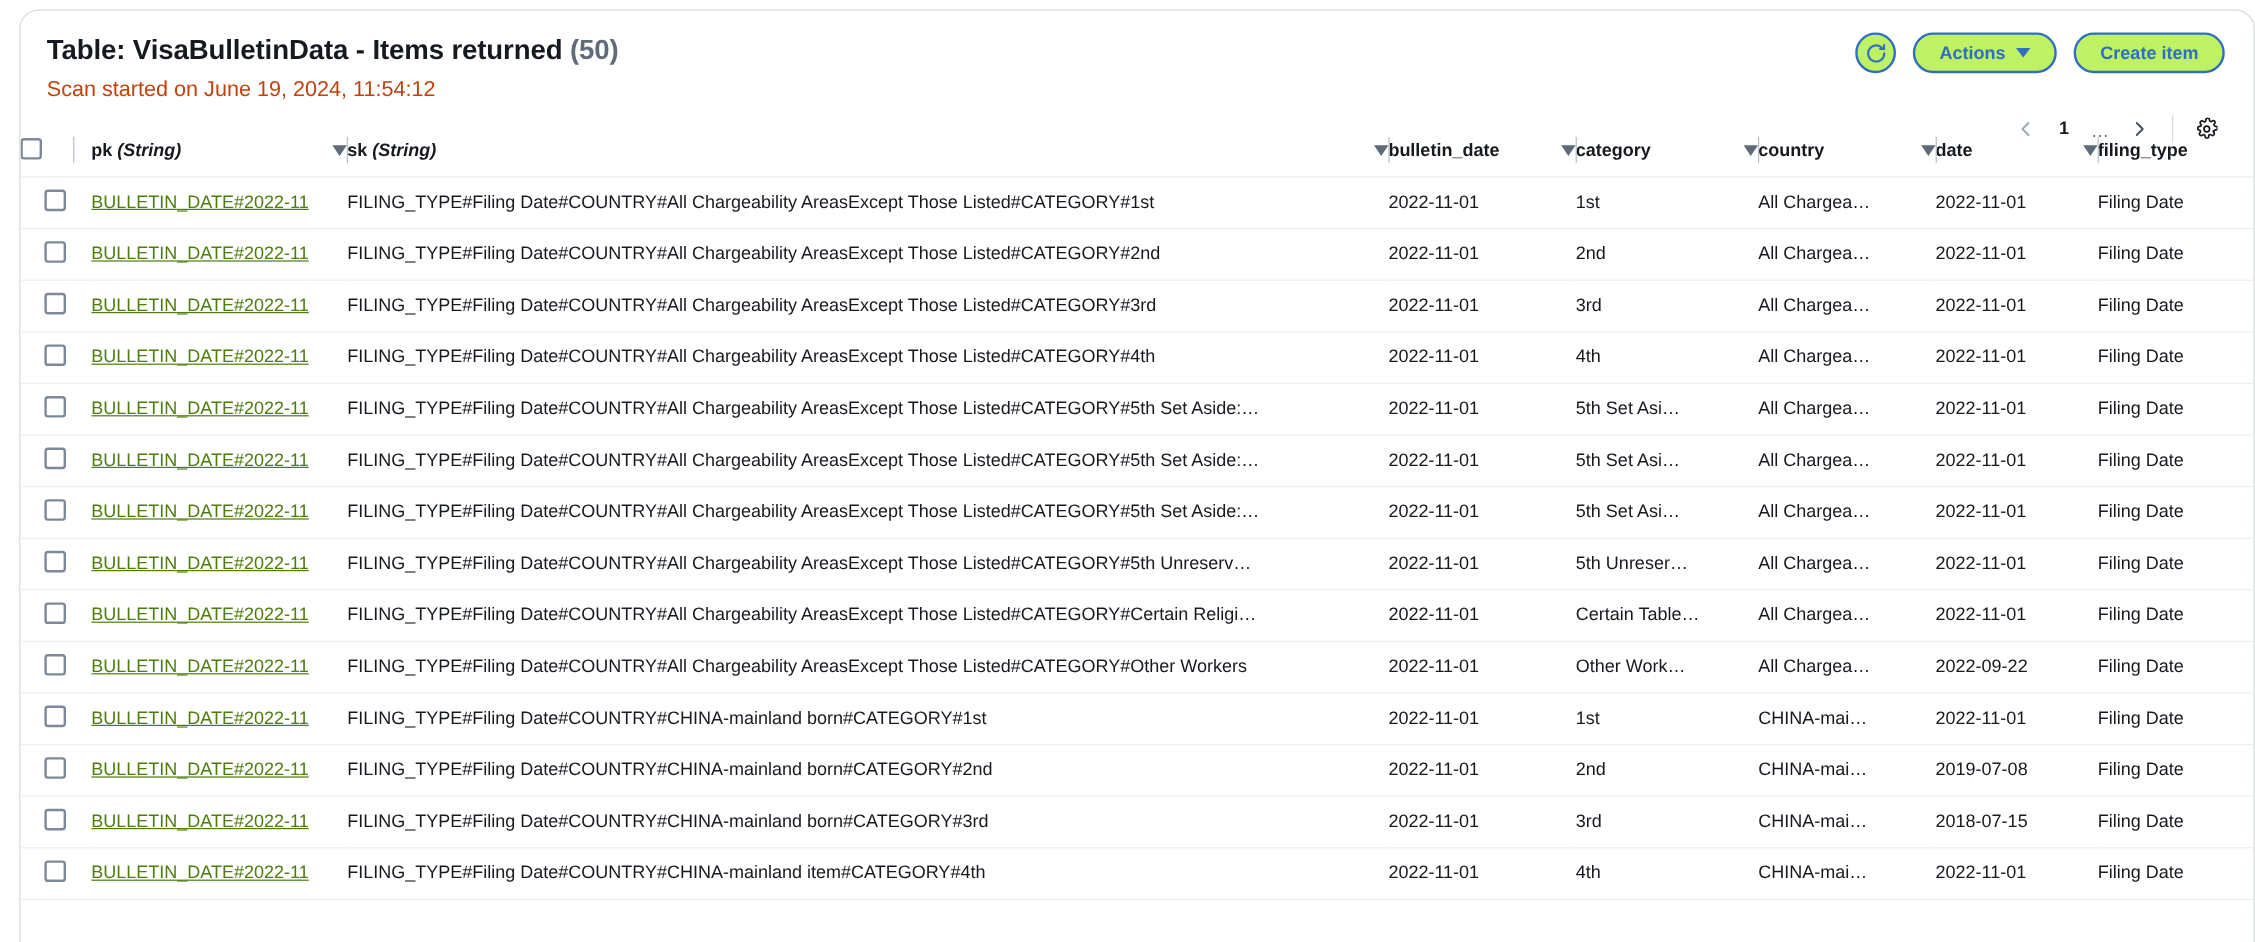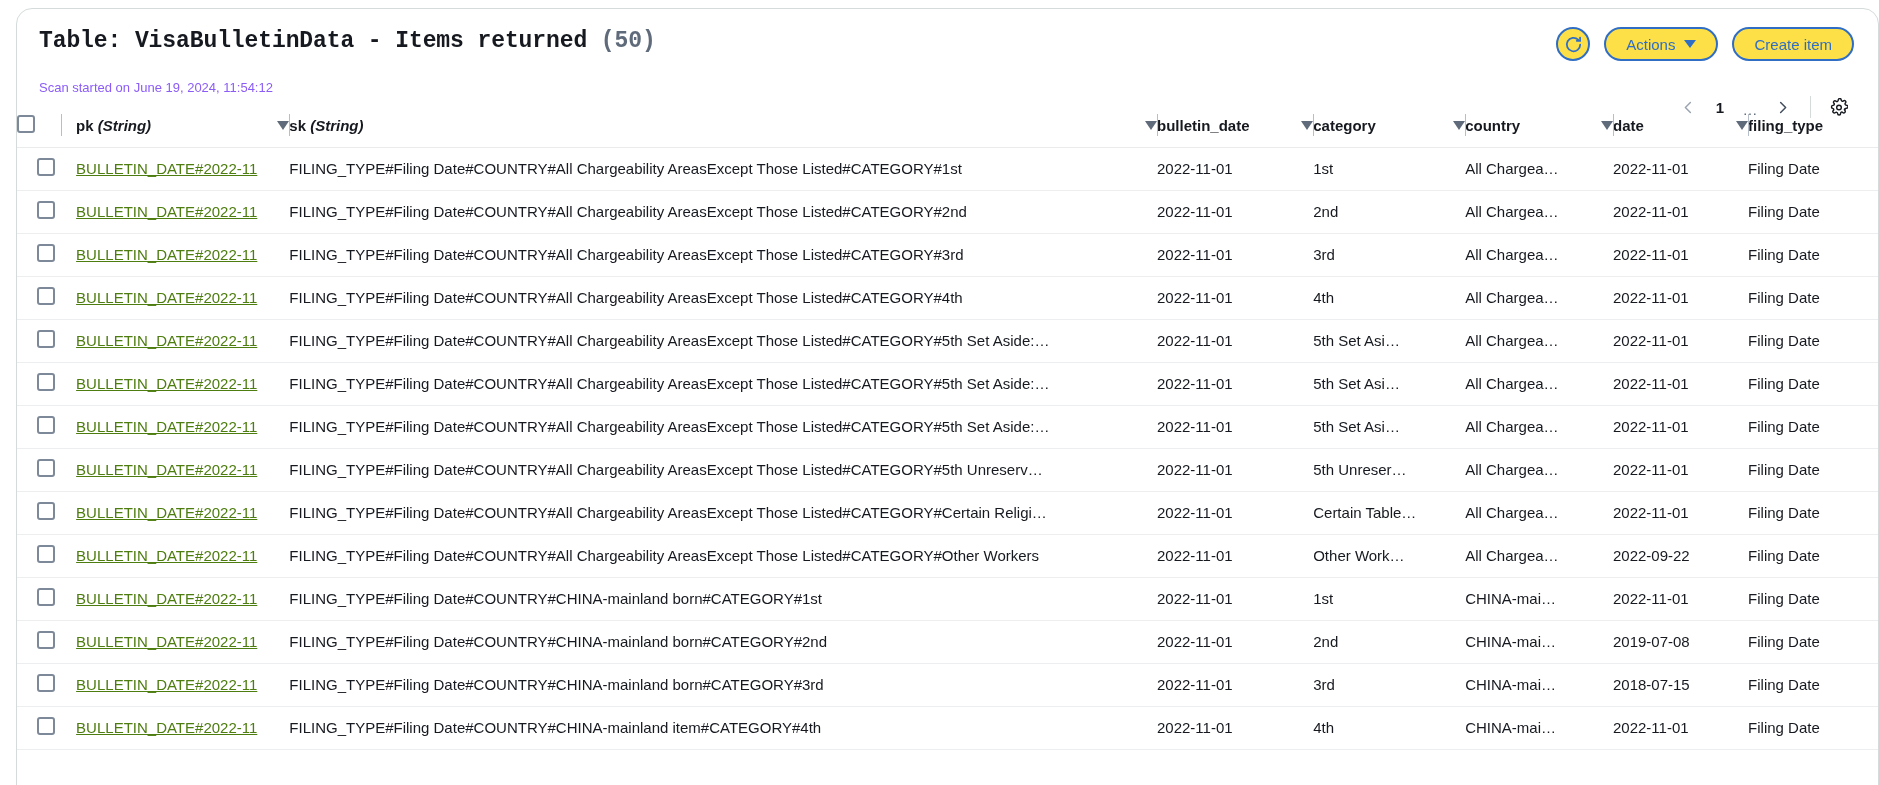--- a/index.html
+++ b/index.html
@@ -28,49 +28,48 @@
     height: 96px;
     padding: 18px 24px 0 22px;
   }
   .hdr-title {
     font-size: 23px;
     font-weight: bold;
     color: #16191f;
     letter-spacing: -0.1px;
     line-height: 28px;
     white-space: nowrap;
-    font-family: Liberation Mono, monospace;
   }
   .hdr-title .count {
     color: #5f6b7a;
     font-weight: bold;
   }
   .hdr-sub {
-    margin-top: 24px;
-    font-size: 13px;
-    color: #8b5cf6;
+    margin-top: 10px;
+    font-size: 18px;
+    color: #c2410c;
     line-height: 18px;
   }
 
   .hdr-actions {
     position: absolute;
     right: 24px; top: 18px;
     display: flex;
     align-items: center;
     gap: 14px;
   }
   .btn {
     height: 34px;
     border: 2px solid #2f6ec4;
     border-radius: 18px;
-    background: #fde047;
+    background: #bef264;
     color: #2f6ec4;
     font-family: "Liberation Sans", sans-serif;
     font-size: 15px;
-    font-weight: normal;
+    font-weight: bold;
     padding: 0 20px;
     display: flex;
     align-items: center;
     gap: 9px;
     cursor: pointer;
     white-space: nowrap;
   }
   .btn-icon-only {
     width: 34px; height: 34px;
     padding: 0;

